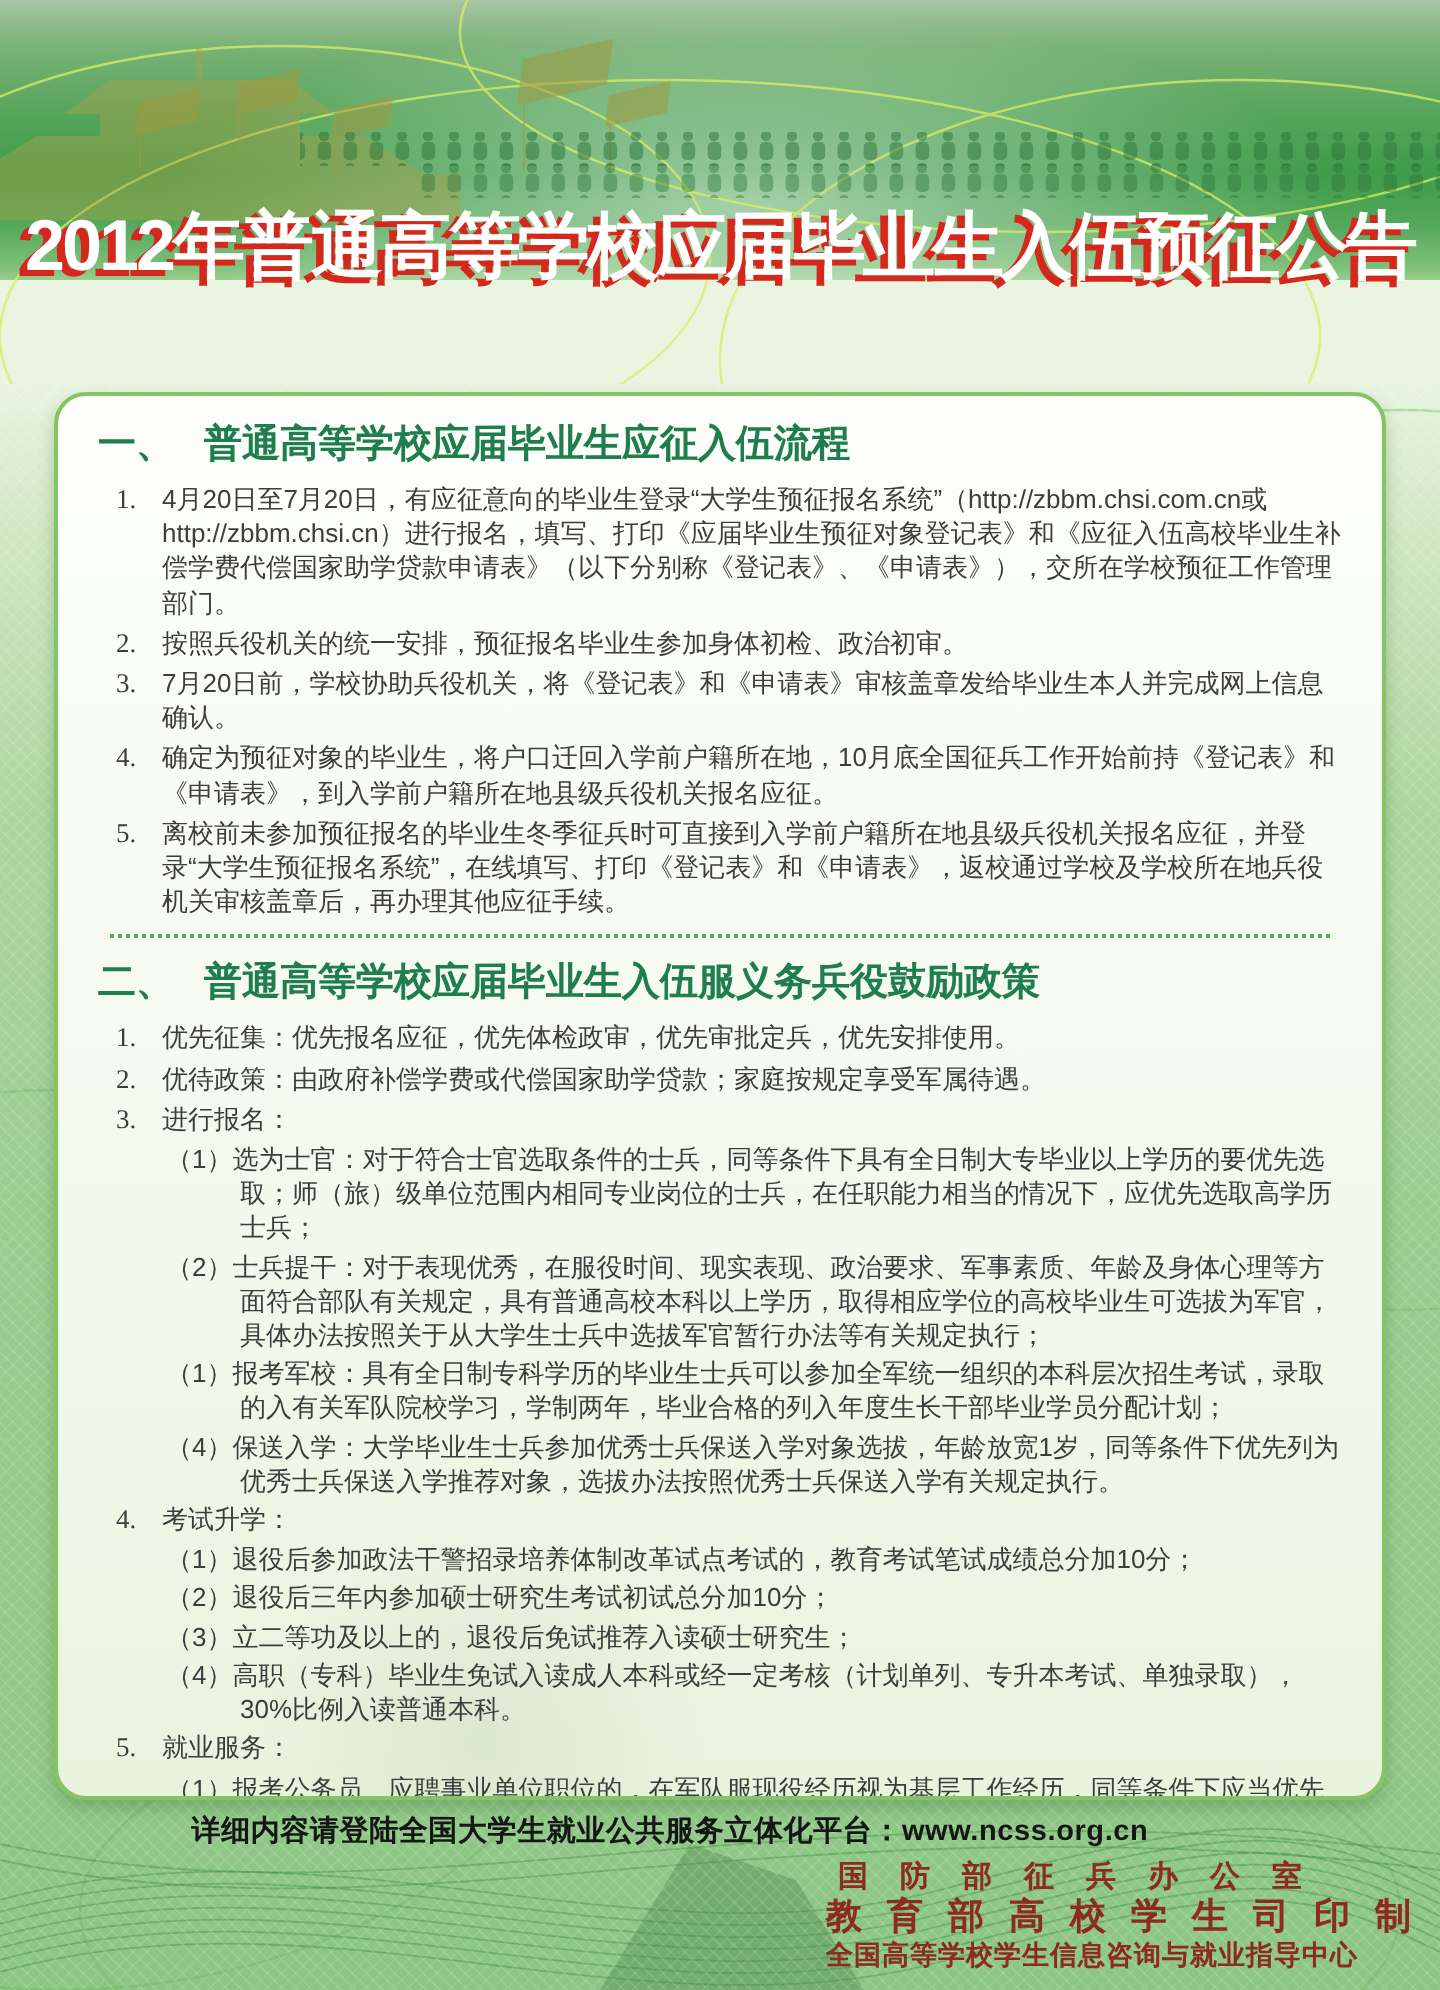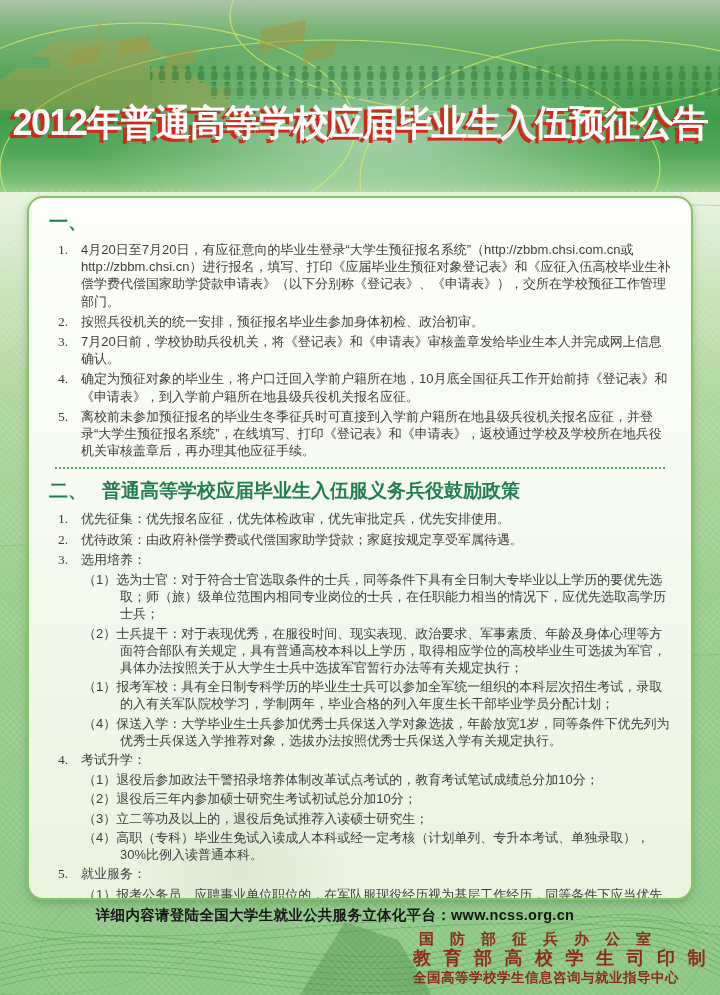--- a/index.html
+++ b/index.html
@@ -8,21 +8,21 @@
   .poster{position:relative;width:720px;height:995px;overflow:hidden;
     background:linear-gradient(180deg,#e9f4e1 190px,#cfe7c1 270px,#aed69f 400px,#9bcd8f 600px,#8cc684 995px);}
 
   
   .texture{position:absolute;left:0;top:190px;width:720px;height:805px;pointer-events:none;
     background:
       repeating-linear-gradient(45deg,rgba(255,255,255,.10) 0 1px,transparent 1px 5px),
       repeating-linear-gradient(-45deg,rgba(255,255,255,.08) 0 1px,transparent 1px 5px);}
 
   
-  .banner{position:absolute;left:0;top:0;width:720px;height:192px;
+  .banner{position:absolute;left:0;top:0;width:720px;height:140px;
     background:
       radial-gradient(ellipse 420px 135px at 52% 72%,rgba(255,255,255,.50),rgba(255,255,255,0) 70%),
       linear-gradient(180deg,#a9c6a6 0%,#7ab377 16%,#54a45a 42%,#3f9b4a 62%,#53a75a 80%,#7cc07a 95%,#99cd8e 100%);}
   .banner svg{position:absolute;left:0;top:0;}
   .banner-title{position:absolute;left:0;top:99px;width:720px;text-align:center;
     font-size:36px;font-weight:bold;color:#ffffff;letter-spacing:-1.5px;white-space:nowrap;
     text-shadow:-4px 3px 0 #d5271b;}
 
   
   .content-box{position:absolute;left:27px;top:196px;width:666px;height:704px;box-sizing:border-box;
@@ -120,20 +120,21 @@
       <path d="M0,922 C200,967 400,887 720,927"></path>
     </g>
   </svg>
   <div class="texture"></div>
 
   <div class="content-box">
 
     <div>
       <div class="sec-heading">
         <span class="h-num">一、</span>
+        <span>普通高等学校应届毕业生应征入伍流程</span>
       </div>
       <div class="item">
         <span class="num">1.</span>
         <span class="txt">4月20日至7月20日，有应征意向的毕业生登录“大学生预征报名系统”（http://zbbm.chsi.com.cn或http://zbbm.chsi.cn）进行报名，填写、打印《应届毕业生预征对象登记表》和《应征入伍高校毕业生补偿学费代偿国家助学贷款申请表》（以下分别称《登记表》、《申请表》），交所在学校预征工作管理部门。</span>
       </div>
       <div class="item">
         <span class="num">2.</span>
         <span class="txt">按照兵役机关的统一安排，预征报名毕业生参加身体初检、政治初审。</span>
       </div>
       <div class="item">
@@ -160,21 +161,21 @@
       <div class="item">
         <span class="num">1.</span>
         <span class="txt">优先征集：优先报名应征，优先体检政审，优先审批定兵，优先安排使用。</span>
       </div>
       <div class="item">
         <span class="num">2.</span>
         <span class="txt">优待政策：由政府补偿学费或代偿国家助学贷款；家庭按规定享受军属待遇。</span>
       </div>
       <div class="item">
         <span class="num">3.</span>
-        <span class="txt">选用培养：</span>
+        <span class="txt">进行报名：</span>
       </div>
       <div class="sub">（1）选为士官：对于符合士官选取条件的士兵，同等条件下具有全日制大专毕业以上学历的要优先选取；师（旅）级单位范围内相同专业岗位的士兵，在任职能力相当的情况下，应优先选取高学历士兵；</div>
       <div class="sub">（2）士兵提干：对于表现优秀，在服役时间、现实表现、政治要求、军事素质、年龄及身体心理等方面符合部队有关规定，具有普通高校本科以上学历，取得相应学位的高校毕业生可选拔为军官，具体办法按照关于从大学生士兵中选拔军官暂行办法等有关规定执行；</div>
       <div class="sub">（1）报考军校：具有全日制专科学历的毕业生士兵可以参加全军统一组织的本科层次招生考试，录取的入有关军队院校学习，学制两年，毕业合格的列入年度生长干部毕业学员分配计划；</div>
       <div class="sub">（4）保送入学：大学毕业生士兵参加优秀士兵保送入学对象选拔，年龄放宽1岁，同等条件下优先列为优秀士兵保送入学推荐对象，选拔办法按照优秀士兵保送入学有关规定执行。</div>
       <div class="item">
         <span class="num">4.</span>
         <span class="txt">考试升学：</span>
       </div>
       <div class="sub">（1）退役后参加政法干警招录培养体制改革试点考试的，教育考试笔试成绩总分加10分；</div>

